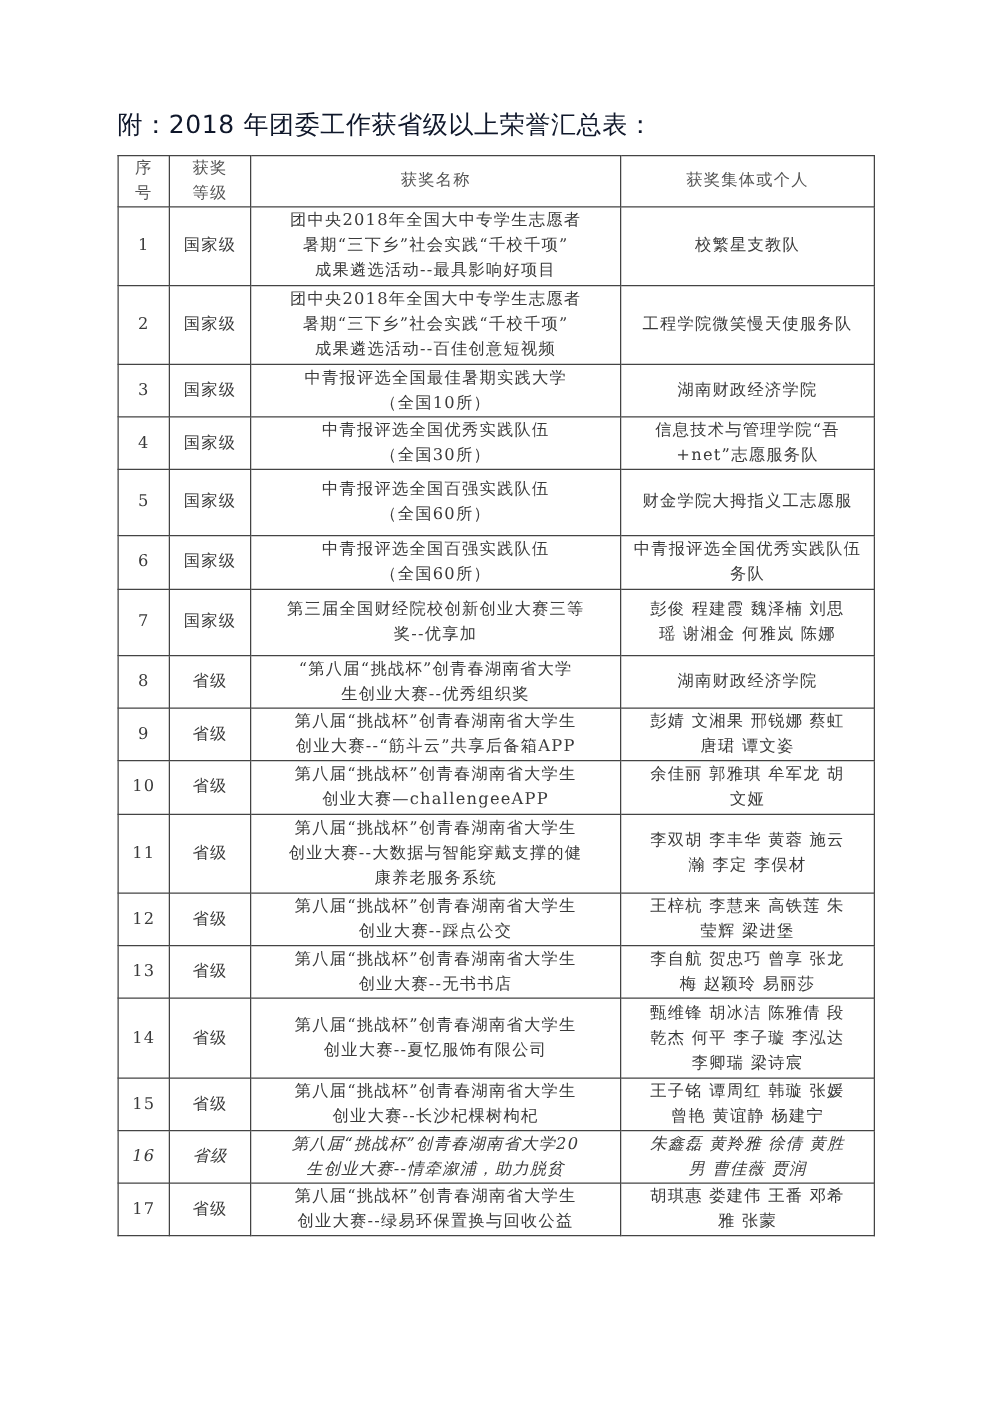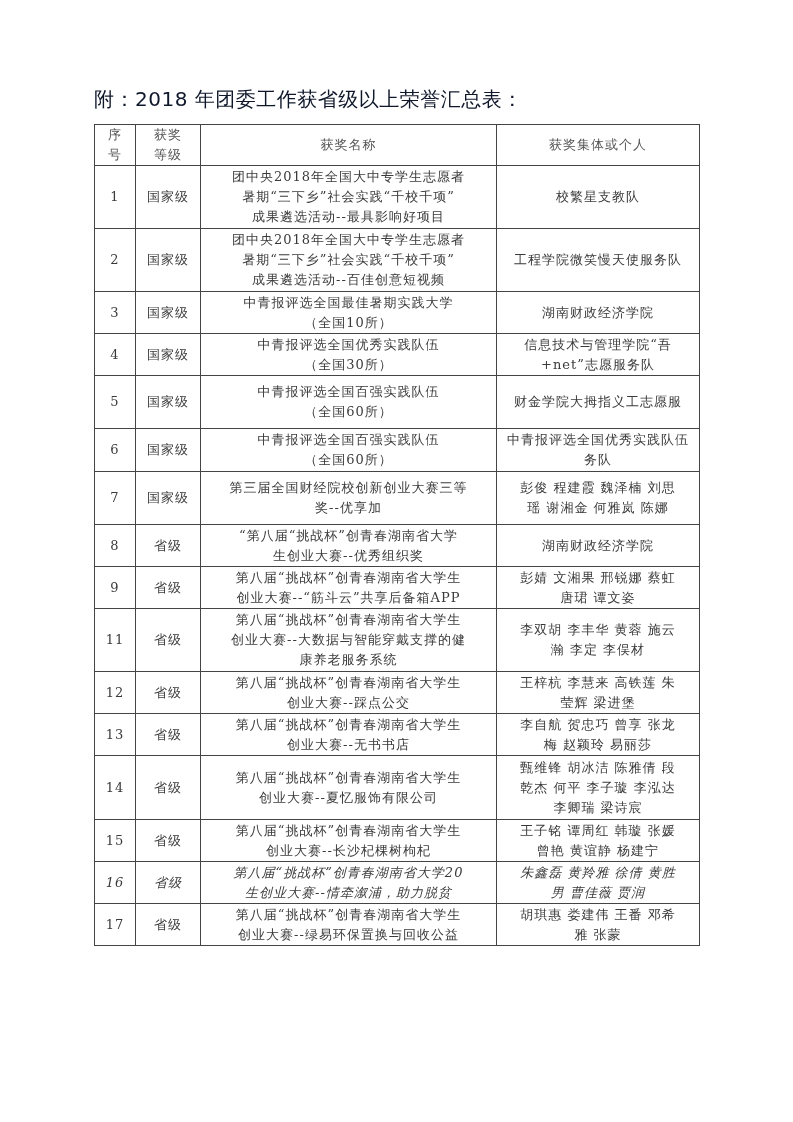--- a/index.html
+++ b/index.html
@@ -100,20 +100,28 @@
         <td class="name-cell">湖南财政经济学院</td>
       </tr>
       <tr style="height: 42px;">
         <td class="name-cell">9</td>
         <td class="name-cell">省级</td>
         <td class="name-cell">第八届“挑战杯”创青春湖南省大学生
 创业大赛--“筋斗云”共享后备箱APP</td>
         <td class="name-cell">彭婧 文湘果 邢锐娜 蔡虹
 唐珺 谭文姿</td>
       </tr>
+      <tr style="height: 43px;">
+        <td class="name-cell">10</td>
+        <td class="name-cell">省级</td>
+        <td class="name-cell">第八届“挑战杯”创青春湖南省大学生
+创业大赛—challengeeAPP</td>
+        <td class="name-cell">余佳丽 郭雅琪 牟军龙 胡
+文娅</td>
+      </tr>
       <tr style="height: 63px;">
         <td class="name-cell">11</td>
         <td class="name-cell">省级</td>
         <td class="name-cell">第八届“挑战杯”创青春湖南省大学生
 创业大赛--大数据与智能穿戴支撑的健
 康养老服务系统</td>
         <td class="name-cell">李双胡 李丰华 黄蓉 施云
 瀚 李定 李俣材</td>
       </tr>
       <tr style="height: 42px;">

